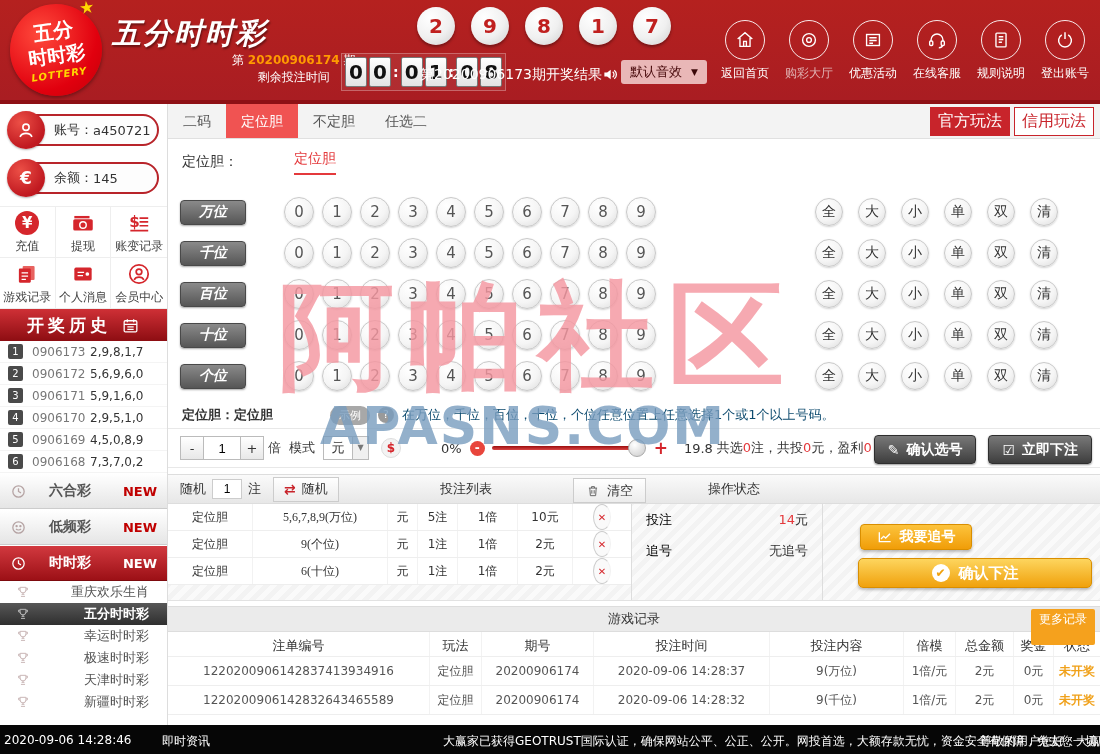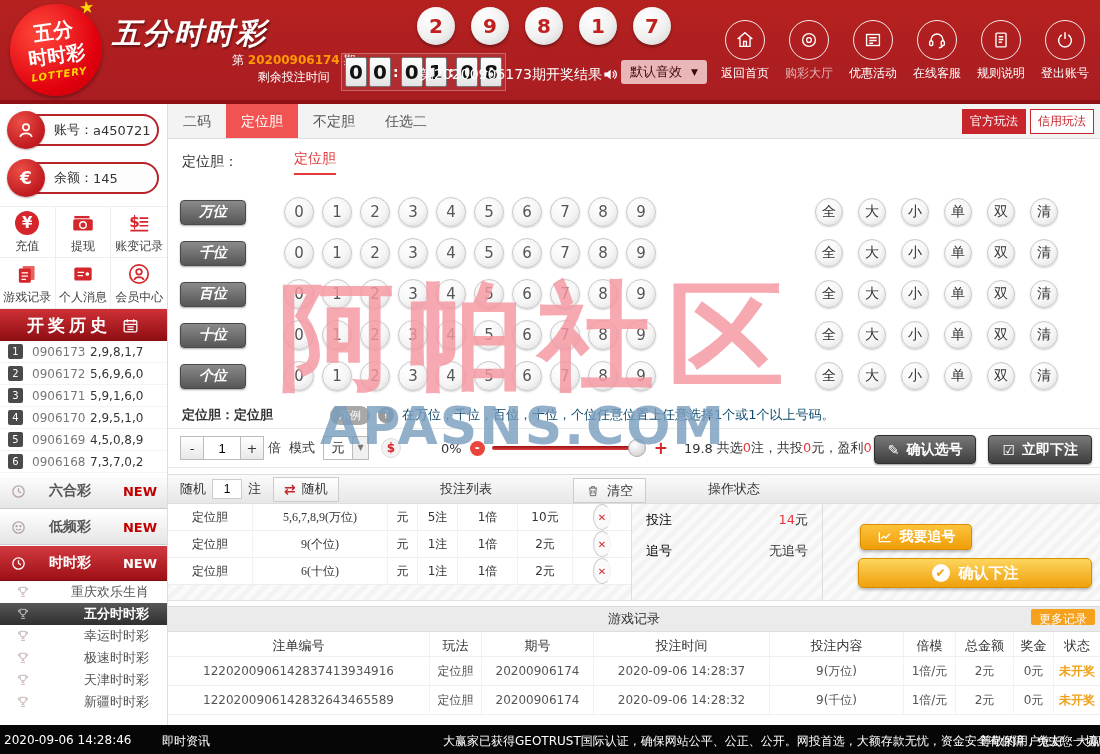--- a/index.html
+++ b/index.html
@@ -56,21 +56,21 @@
   .cat.active .new{color:#fff;}
   .game{height:22px;display:flex;align-items:center;font-size:13px;color:#555;padding:0 18px 0 16px;}
   .game .glbl{margin-left:auto;}
   .game.active{background:linear-gradient(#575757,#2f2f2f);color:#fff;font-weight:bold;}
   
   .main{position:absolute;left:168px;top:104px;width:932px;height:621px;background:#fff;}
   .tabbar{height:34px;background:#f3f3f3;border-bottom:1px solid #e0e0e0;display:flex;align-items:center;}
   .tab{padding:0 15px;height:34px;line-height:34px;font-size:14px;color:#555;}
   .tab.active{background:#f05352;color:#fff;}
   .modebtns{margin-left:auto;margin-right:6px;display:flex;gap:4px;}
-  .modebtn{font-size:12px;padding:3px 7px;border:1px solid #c8242b;}
+  .modebtn{font-size:16px;padding:3px 7px;border:1px solid #c8242b;}
   .modebtn.official{background:#c8242b;color:#fff;}
   .modebtn.credit{background:#fff;color:#c8242b;}
   .subnav{height:46px;display:flex;align-items:center;padding-left:14px;font-size:14px;color:#333;}
   .subnav .link{margin-left:56px;color:#e4393c;padding-bottom:5px;border-bottom:2px solid #e4393c;}
   #number-grid{padding:12px 0 0 12px;}
   .num-row{display:flex;align-items:center;margin-bottom:11px;}
   .pos-btn{width:66px;height:25px;background:linear-gradient(#8a8a8a,#565656);border:1px solid #494949;border-radius:4px;color:#fff;font-size:14px;font-weight:bold;font-style:italic;display:flex;align-items:center;justify-content:center;box-shadow:0 1px 2px rgba(0,0,0,.35);box-sizing:border-box;}
   .balls{display:flex;gap:8px;margin-left:38px;}
   .ball{width:30px;height:30px;border-radius:50%;border:1px solid #c9c9c9;box-sizing:border-box;
         background:radial-gradient(circle at 35% 28%,#ffffff,#f5f5f5 55%,#dcdcdc);
@@ -111,21 +111,21 @@
   .brow span{text-align:center;border-right:1px solid #f2f2f2;height:26px;line-height:26px;box-sizing:border-box;}
   .b0{width:85px;} .b1{width:135px;font-family:Liberation Serif, serif;} .b2{width:30px;} .b3{width:40px;} .b4{width:60px;} .b5{width:55px;} .b6{width:58px;border-right:none!important;display:flex;align-items:center;justify-content:center;}
   .del{width:18px;height:18px;border:1px solid #ccc;border-radius:50%;background:#fafafa;color:#d5262c;font-size:10px;line-height:17px;text-align:center;margin:4px auto;box-sizing:border-box;}
   .statuspanel{position:absolute;left:463px;top:0;width:192px;height:96px;border-left:1px solid #ddd;border-right:1px solid #ddd;box-sizing:border-box;font-size:13px;}
   .srow{height:31px;display:flex;align-items:center;padding:0 14px;}
   .sval{margin-left:auto;color:#333;}
   .tracebtn{position:absolute;left:692px;top:20px;width:112px;height:26px;background:linear-gradient(#fcc33c,#f09d08);border:1px solid #d98e00;border-radius:4px;color:#fff;font-weight:bold;font-size:14px;display:flex;align-items:center;justify-content:center;gap:7px;box-shadow:0 2px 3px rgba(0,0,0,.25);box-sizing:border-box;}
   .confirmbtn{position:absolute;left:690px;top:54px;width:234px;height:30px;background:linear-gradient(#fdd55e,#f0a10c);border:1px solid #d98e00;border-radius:5px;color:#fff;font-weight:bold;font-size:15px;display:flex;align-items:center;justify-content:center;gap:9px;box-shadow:0 2px 3px rgba(0,0,0,.25);box-sizing:border-box;}
   .ccheck{width:18px;height:18px;border-radius:50%;background:#fff;color:#f0a10c;font-size:12px;line-height:18px;text-align:center;}
   .recbar{height:26px;margin-top:5px;background:#ebebeb;border-top:1px solid #ddd;border-bottom:1px solid #ddd;position:relative;display:flex;align-items:center;justify-content:center;font-size:13px;color:#333;box-sizing:border-box;}
-  .morebtn{position:absolute;right:5px;top:2px;height:16px;padding:0 8px;background:#f5a11d;color:#fff;font-size:12px;line-height:20px;border-radius:2px;}
+  .morebtn{position:absolute;right:5px;top:2px;height:36px;padding:0 8px;background:#f5a11d;color:#fff;font-size:12px;line-height:20px;border-radius:2px;}
   .rectable{font-size:12px;color:#555;}
   .rrow{display:flex;height:28px;align-items:center;border-bottom:1px solid #eee;}
   .rrow.head{height:24px;color:#333;font-size:13px;}
   .rrow span{text-align:center;border-right:1px solid #f2f2f2;line-height:28px;height:100%;box-sizing:border-box;}
   .c0{width:262px;} .c1{width:52px;} .c2{width:112px;} .c3{width:176px;} .c4{width:134px;} .c5{width:52px;} .c6{width:58px;} .c7{width:40px;} .c8{width:46px;border-right:none!important;}
   .orange{color:#f0a11a;font-weight:bold;}
   
   .footer{position:absolute;left:0;bottom:0;width:1100px;height:29px;background:#060606;color:#fff;font-size:12px;overflow:hidden;white-space:nowrap;}
   .footer span{position:absolute;top:8px;}
   .wm{position:absolute;left:0;top:0;width:969px;height:754px;pointer-events:none;z-index:60;}

